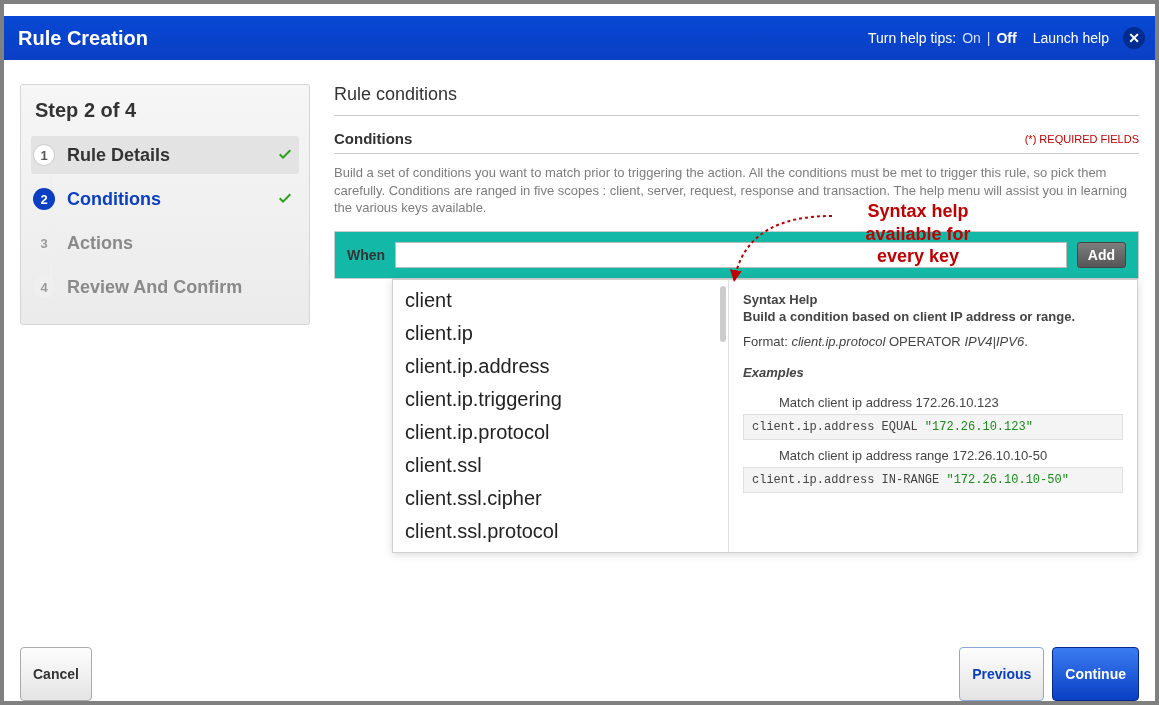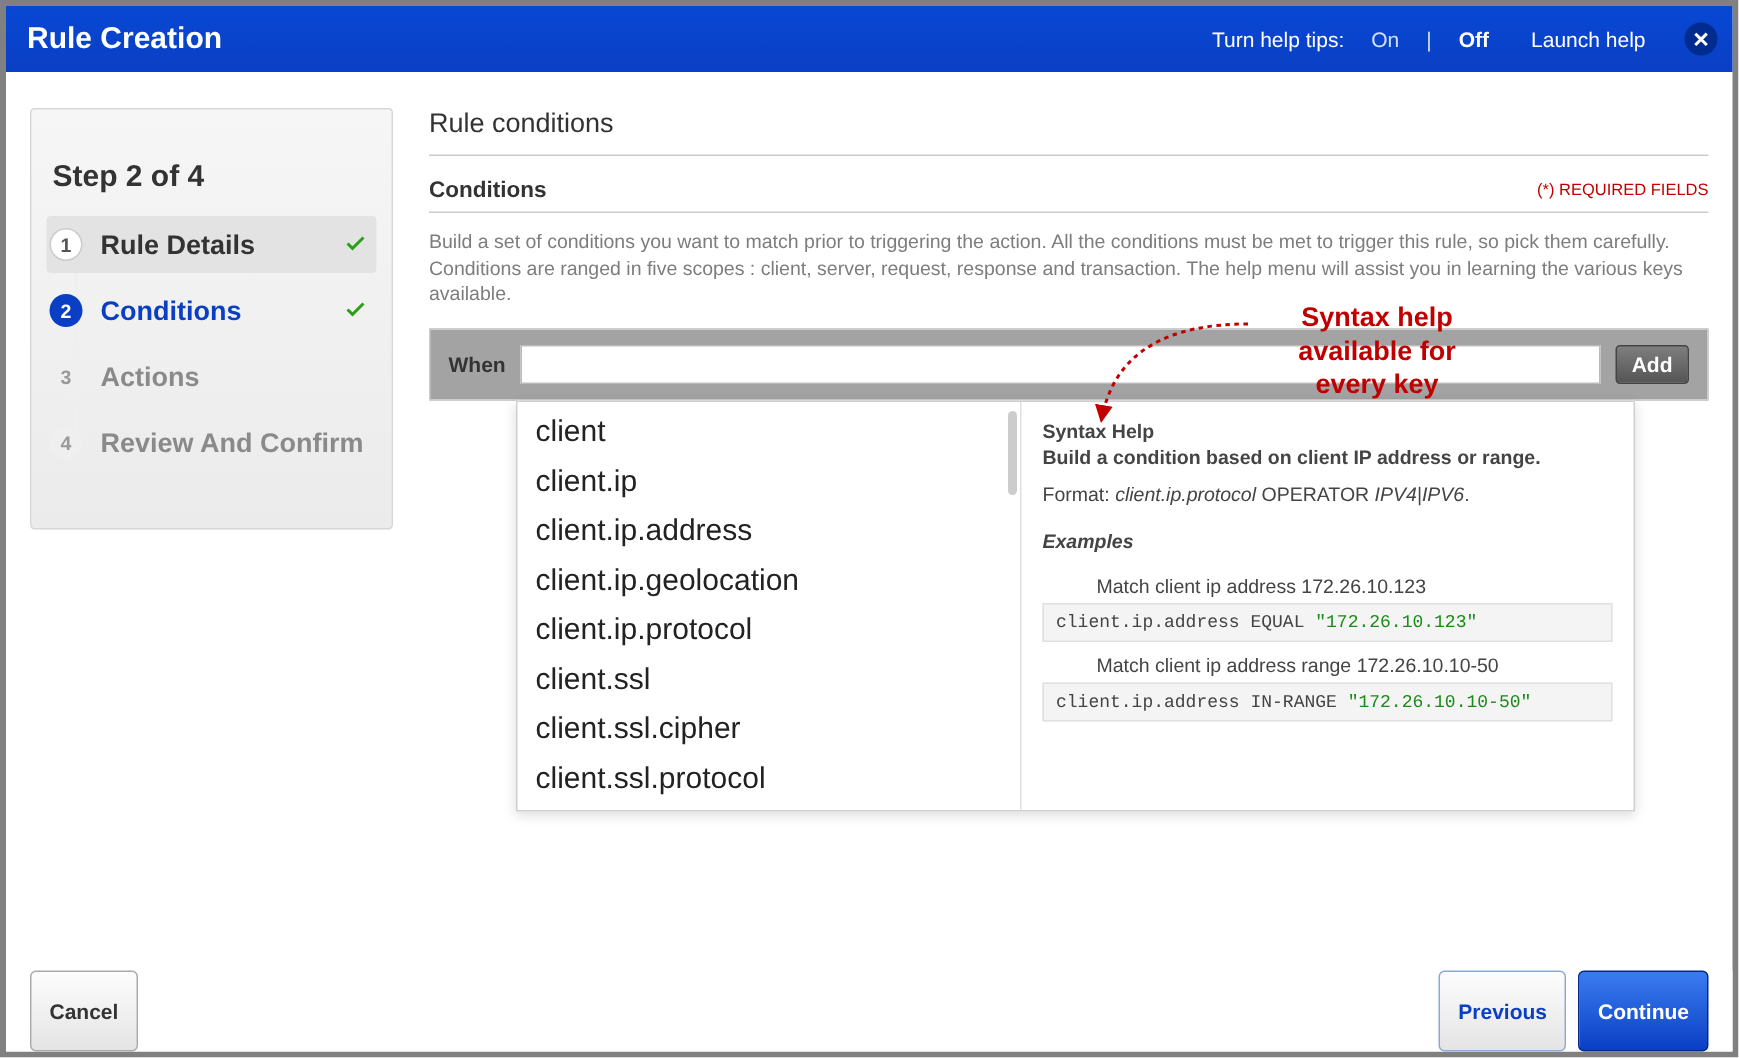--- a/index.html
+++ b/index.html
@@ -16,30 +16,31 @@
     position: relative;
     background: #fff;
   }
   .header-bar {
     height: 44px;
     background: linear-gradient(#0848d4 0%, #0a3fc4 100%);
     color: #fff;
     display: flex;
     align-items: center;
     padding: 0 10px 0 14px;
+    margin-top: 12px;
   }
   .header-title {
     font-size: 20px;
     font-weight: bold;
   }
   .header-right {
     margin-left: auto;
     display: flex;
     align-items: center;
-    gap: 18px;
+    gap: 6px;
     font-size: 14px;
   }
   .help-on  { color: #cfe0ff; cursor: pointer; }
   .help-off { color: #fff; font-weight: bold; cursor: pointer; }
   .divider  { color: #cfe0ff; }
   .launch-help { margin-left: 10px; margin-right: 8px; cursor: pointer; }
   .close-btn {
     width: 22px; height: 22px;
     border-radius: 50%;
     background: #002b8f;
@@ -48,25 +49,25 @@
     font-weight: bold; font-size: 14px;
     cursor: pointer;
   }
   .body-area {
     display: flex;
     height: calc(100% - 44px - 54px);
     padding: 24px 16px 0 16px;
   }
   
   .sidebar {
-    width: 242px;
+    width: 290px;
     background: linear-gradient(#f6f6f6,#ebebeb);
     border: 1px solid #d6d6d6;
     border-radius: 3px;
-    padding: 32px 10px;
+    padding: 12px 10px;
     height: fit-content;
   }
   .step-heading {
     font-size: 20px;
     font-weight: bold;
     color: #333;
     margin: 2px 4px 14px 4px;
   }
   .wizard { position: relative; }
   .wizard-line {
@@ -125,21 +126,21 @@
     margin-bottom: 10px;
   }
   .section-title { font-size: 15px; font-weight: bold; }
   .req-note { margin-left: auto; color: #c00000; font-size: 11px; }
   .desc-text {
     font-size: 13px; color: #7d7d7d;
     margin-bottom: 14px;
     line-height: 1.35;
   }
   .condition-bar {
-    background: #a3a3a3;
+    background: #14b8a6;
     border: 1px solid #ccc;
     padding: 10px 12px;
     display: flex;
     align-items: center;
     gap: 10px;
   }
   .when-label { font-size: 14px; font-weight: bold; }
   .when-input {
     flex: 1;
     height: 26px;
@@ -330,21 +331,21 @@
         <div class="when-input"></div>
         <button class="add-btn">Add</button>
       </div>
 
       <div class="dropdown-panel">
         <div class="option-list">
           <div class="scroll-hint"></div>
           <div class="option-item">client</div>
           <div class="option-item">client.ip</div>
           <div class="option-item">client.ip.address</div>
-          <div class="option-item">client.ip.geolocation</div>
+          <div class="option-item">client.ip.triggering</div>
           <div class="option-item">client.ip.protocol</div>
           <div class="option-item">client.ssl</div>
           <div class="option-item">client.ssl.cipher</div>
           <div class="option-item">client.ssl.protocol</div>
         </div>
         <div class="help-panel">
           <div class="sh-title">Syntax Help</div>
           <div class="sh-desc">Build a condition based on client IP address or range.</div>
           <div class="sh-format">
             <span>Format:</span>

